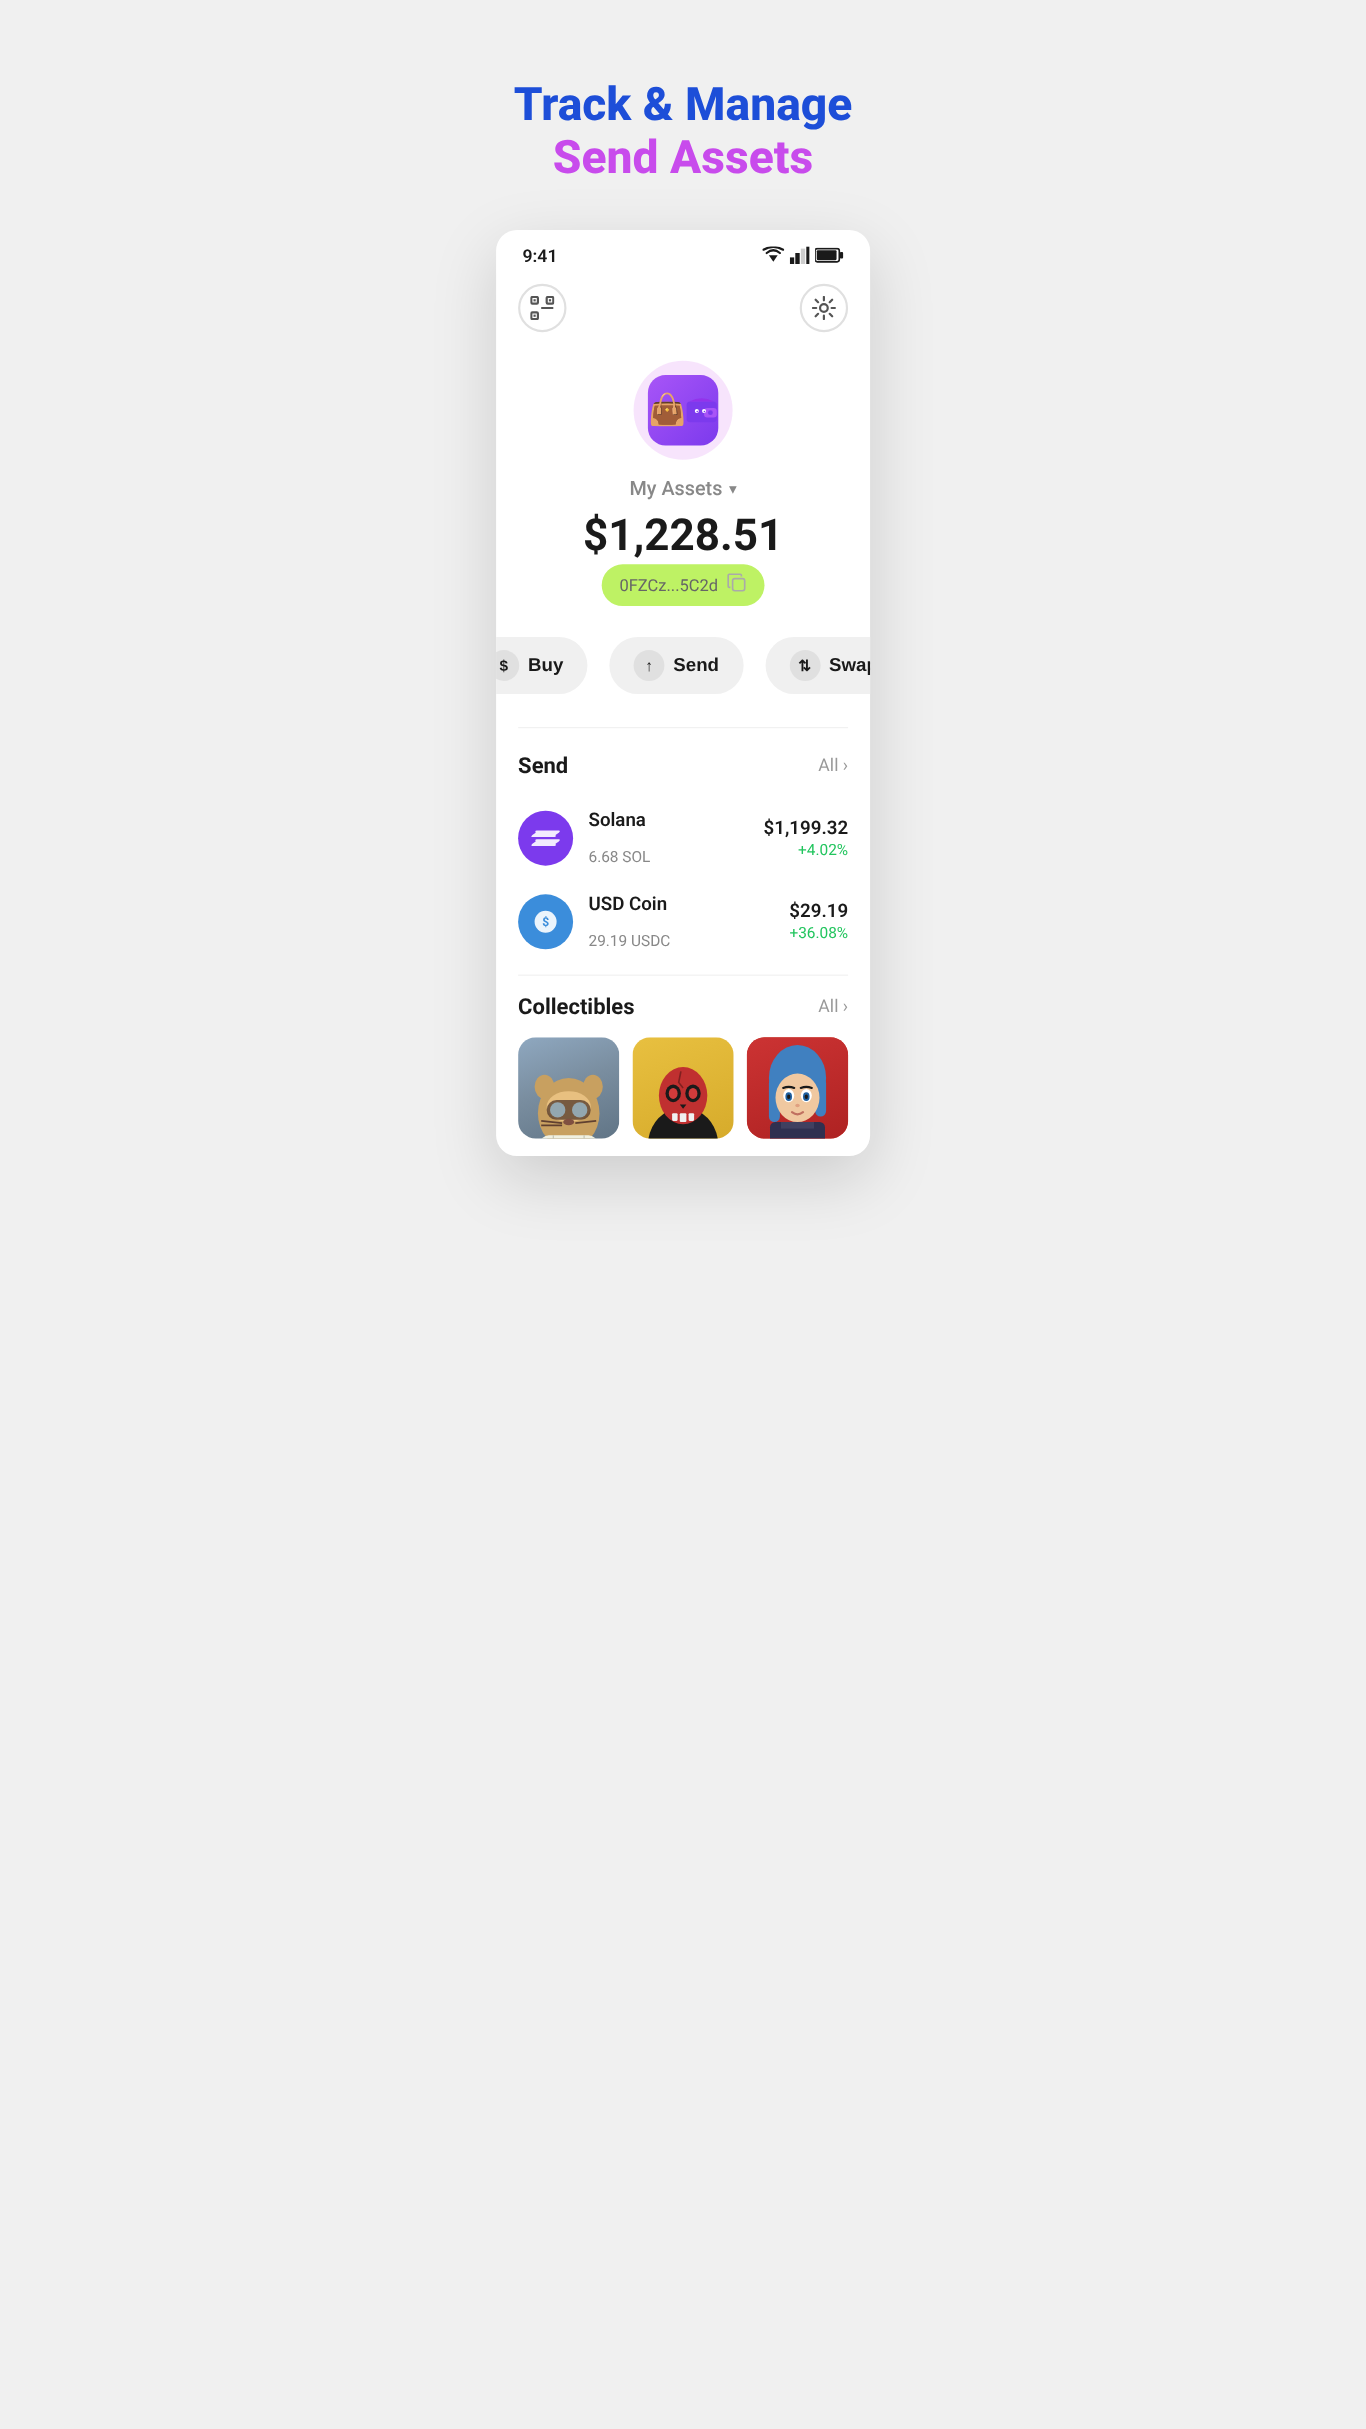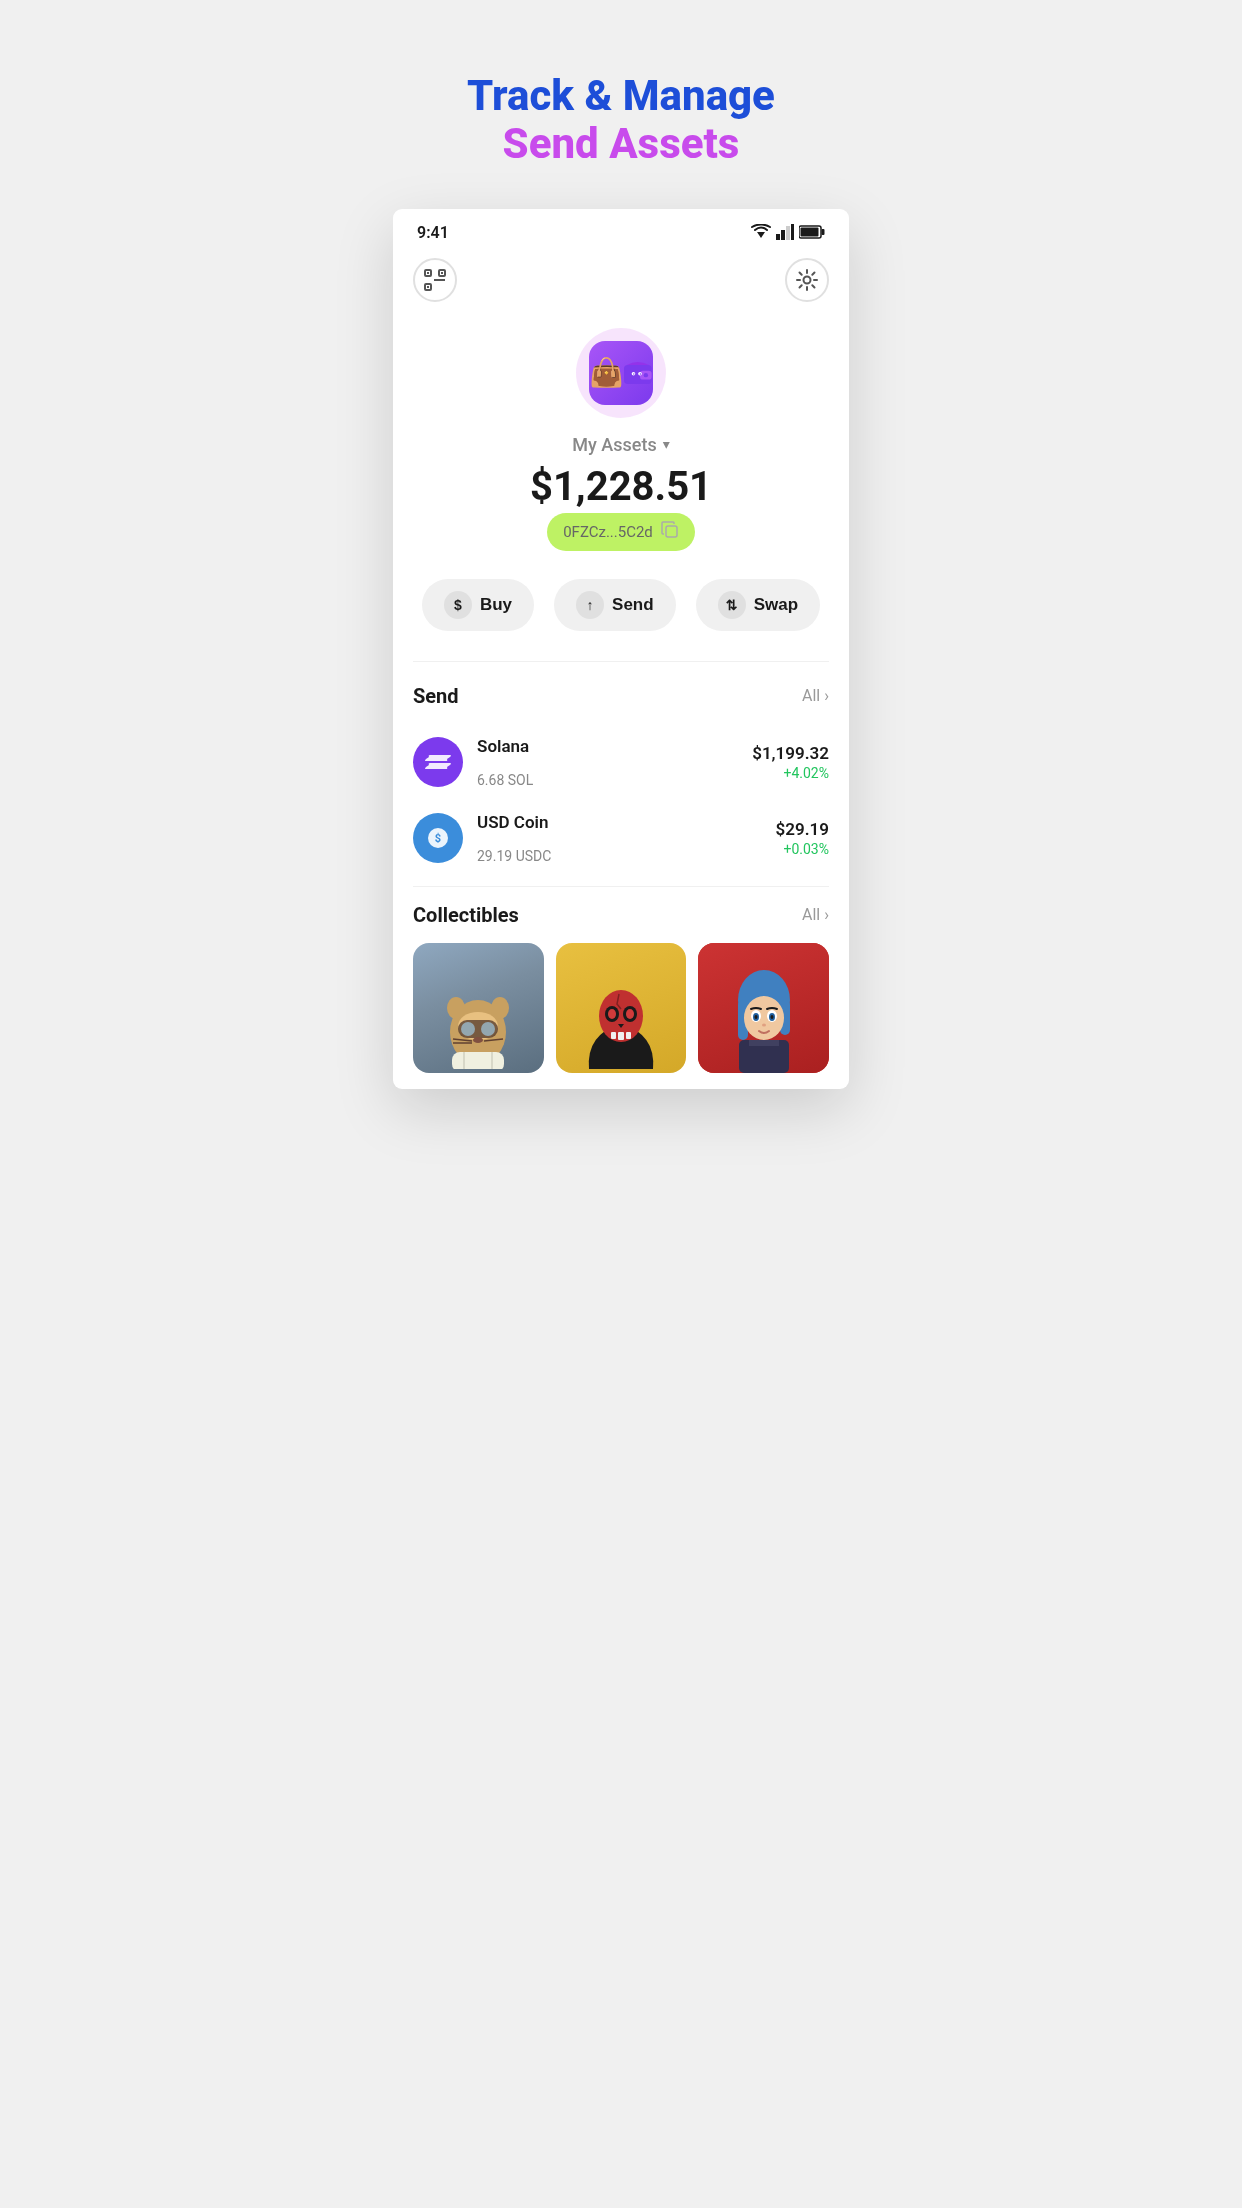--- a/index.html
+++ b/index.html
@@ -27,22 +27,22 @@
       line-height: 1.15;
     }
 
     .hero-title h1 span {
       color: #c84bec;
       display: block;
     }
 
     .phone-frame {
       background: #ffffff;
-      border-radius: 9px;
-      width: 456px;
+      border-radius: 19px;
+      width: 340px;
       box-shadow: 0 20px 60px rgba(0,0,0,0.15);
       overflow: hidden;
       position: relative;
     }
 
     .status-bar {
       display: flex;
       justify-content: space-between;
       align-items: center;
       padding: 14px 24px 8px;
@@ -483,21 +483,21 @@
           <circle cx="13" cy="13" r="10" fill="white" opacity="0.9"></circle>
           <text x="13" y="17" text-anchor="middle" font-size="11" font-weight="700" fill="#3b8ddb">$</text>
         </svg>
       </div>
       <div class="coin-info">
         <div class="coin-name">USD Coin</div>
         <div class="coin-amount">29.19 USDC</div>
       </div>
       <div class="coin-value">
         <div class="coin-price">$29.19</div>
-        <div class="coin-change">+0.03%</div>
+        <div class="coin-change">+36.08%</div>
       </div>
     </div>
   </div>
 
   <div class="divider"></div>
 
   <div class="collectibles-section">
     <div class="section-header">
       <span class="section-title">Collectibles</span>
       <span class="section-all">

